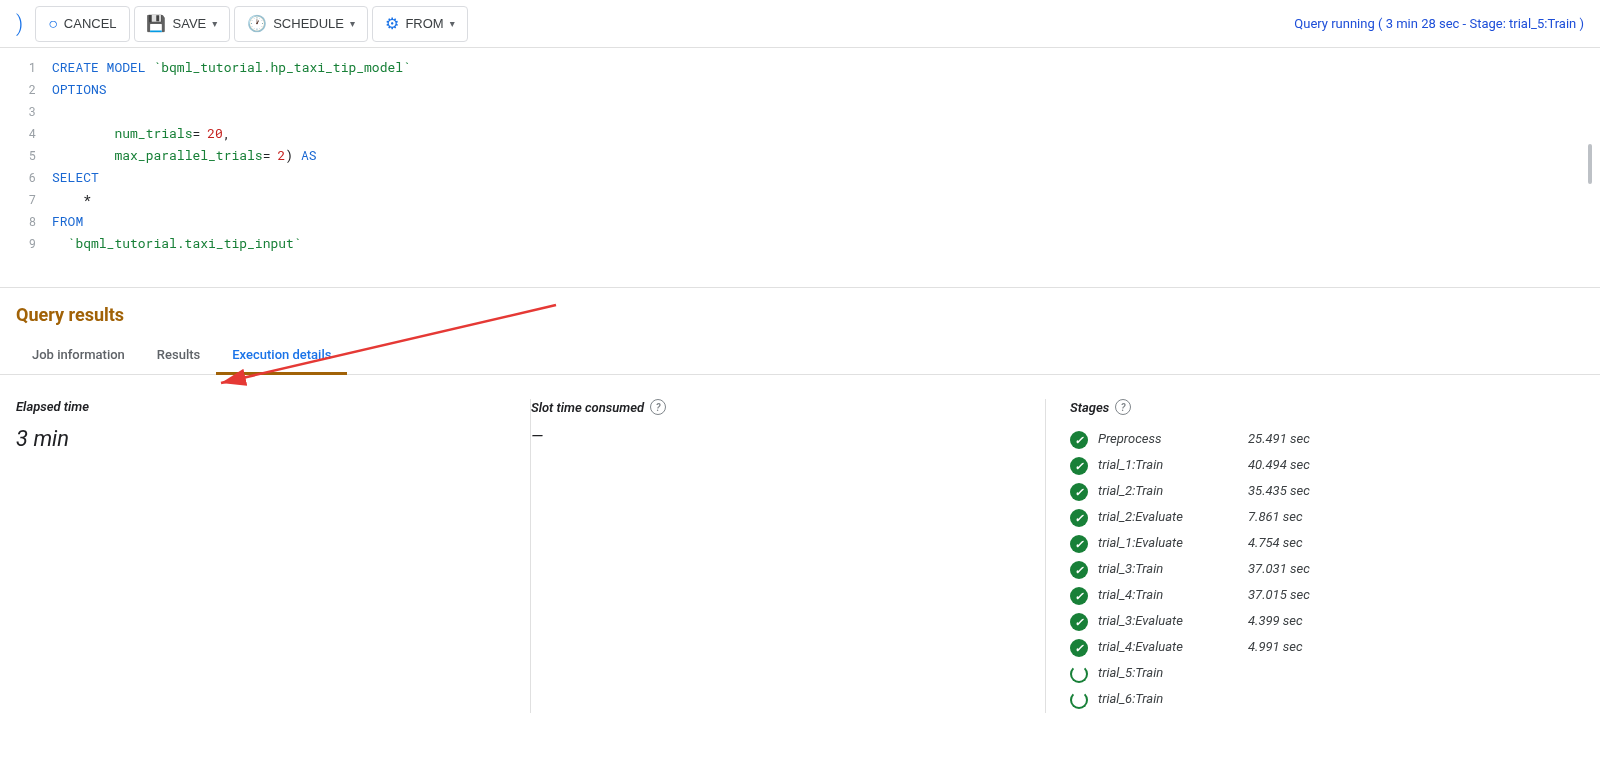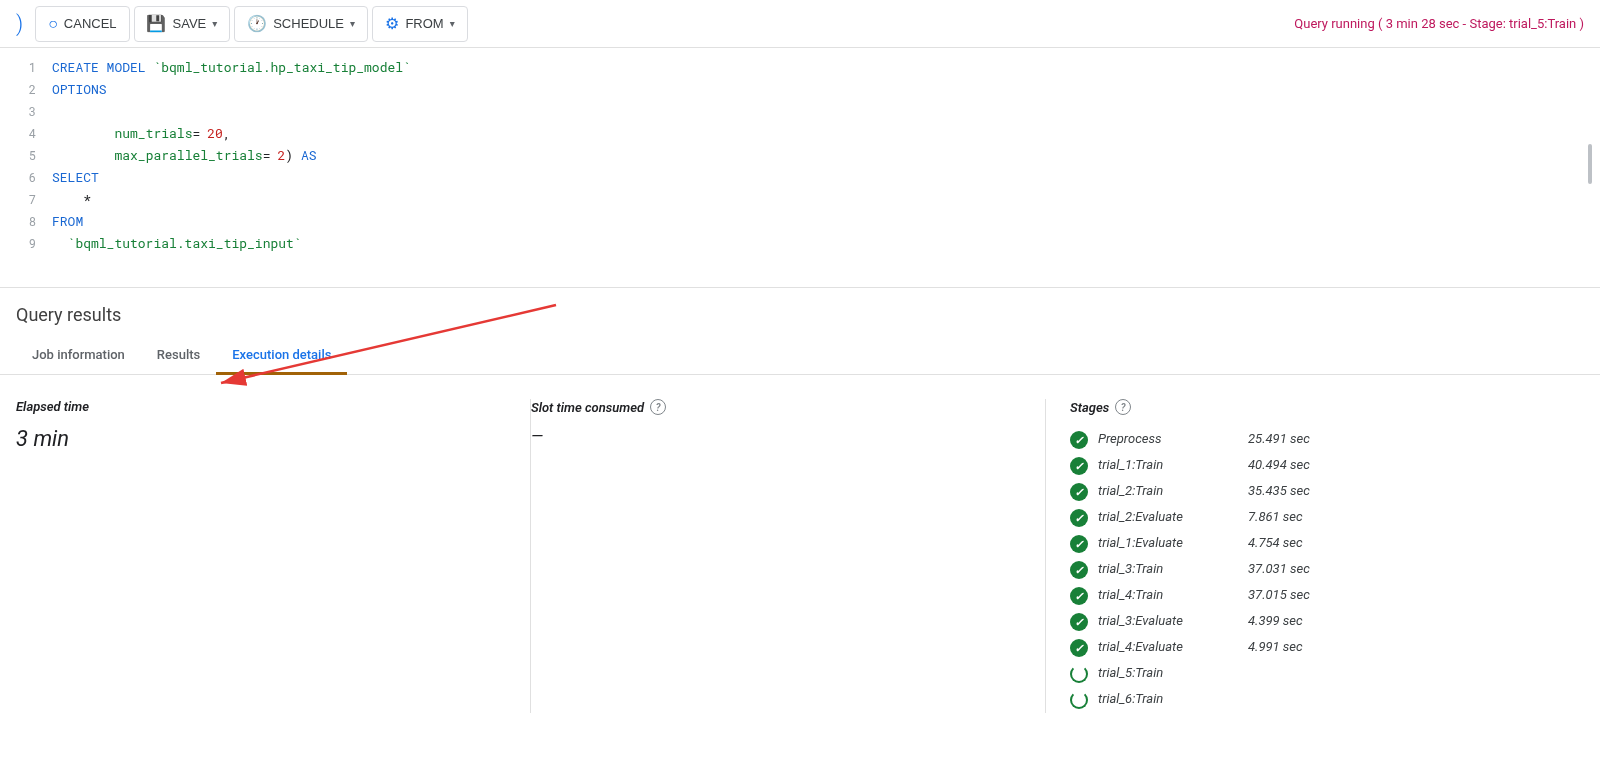--- a/index.html
+++ b/index.html
@@ -38,21 +38,21 @@
       color: #3c4043;
       font-size: 13px;
       font-weight: 500;
       cursor: pointer;
       height: 36px;
     }
     .toolbar-btn .btn-icon { font-size: 16px; color: #1a73e8; }
     .toolbar-btn .chevron { font-size: 10px; color: #5f6368; }
     .toolbar-status {
       margin-left: auto;
-      color: #be185d;
+      color: #1d4ed8;
       font-size: 13px;
     }
 
     
     .code-editor {
       background: #fff;
       border-bottom: 1px solid #e0e0e0;
       padding: 8px 0;
       min-height: 240px;
       position: relative;
@@ -91,22 +91,22 @@
       border-radius: 2px;
     }
 
     
     .results-section {
       padding: 16px 16px 0 16px;
       background: #fff;
     }
     .results-title {
       font-size: 18px;
-      font-weight: 400;
-      color: #404040;
+      font-weight: 700;
+      color: #a16207;
       margin-bottom: 12px;
     }
 
     
     .tabs-bar {
       display: flex;
       align-items: flex-start;
       border-bottom: 1px solid #e0e0e0;
       margin: 0 -16px;
       padding: 0 16px;

